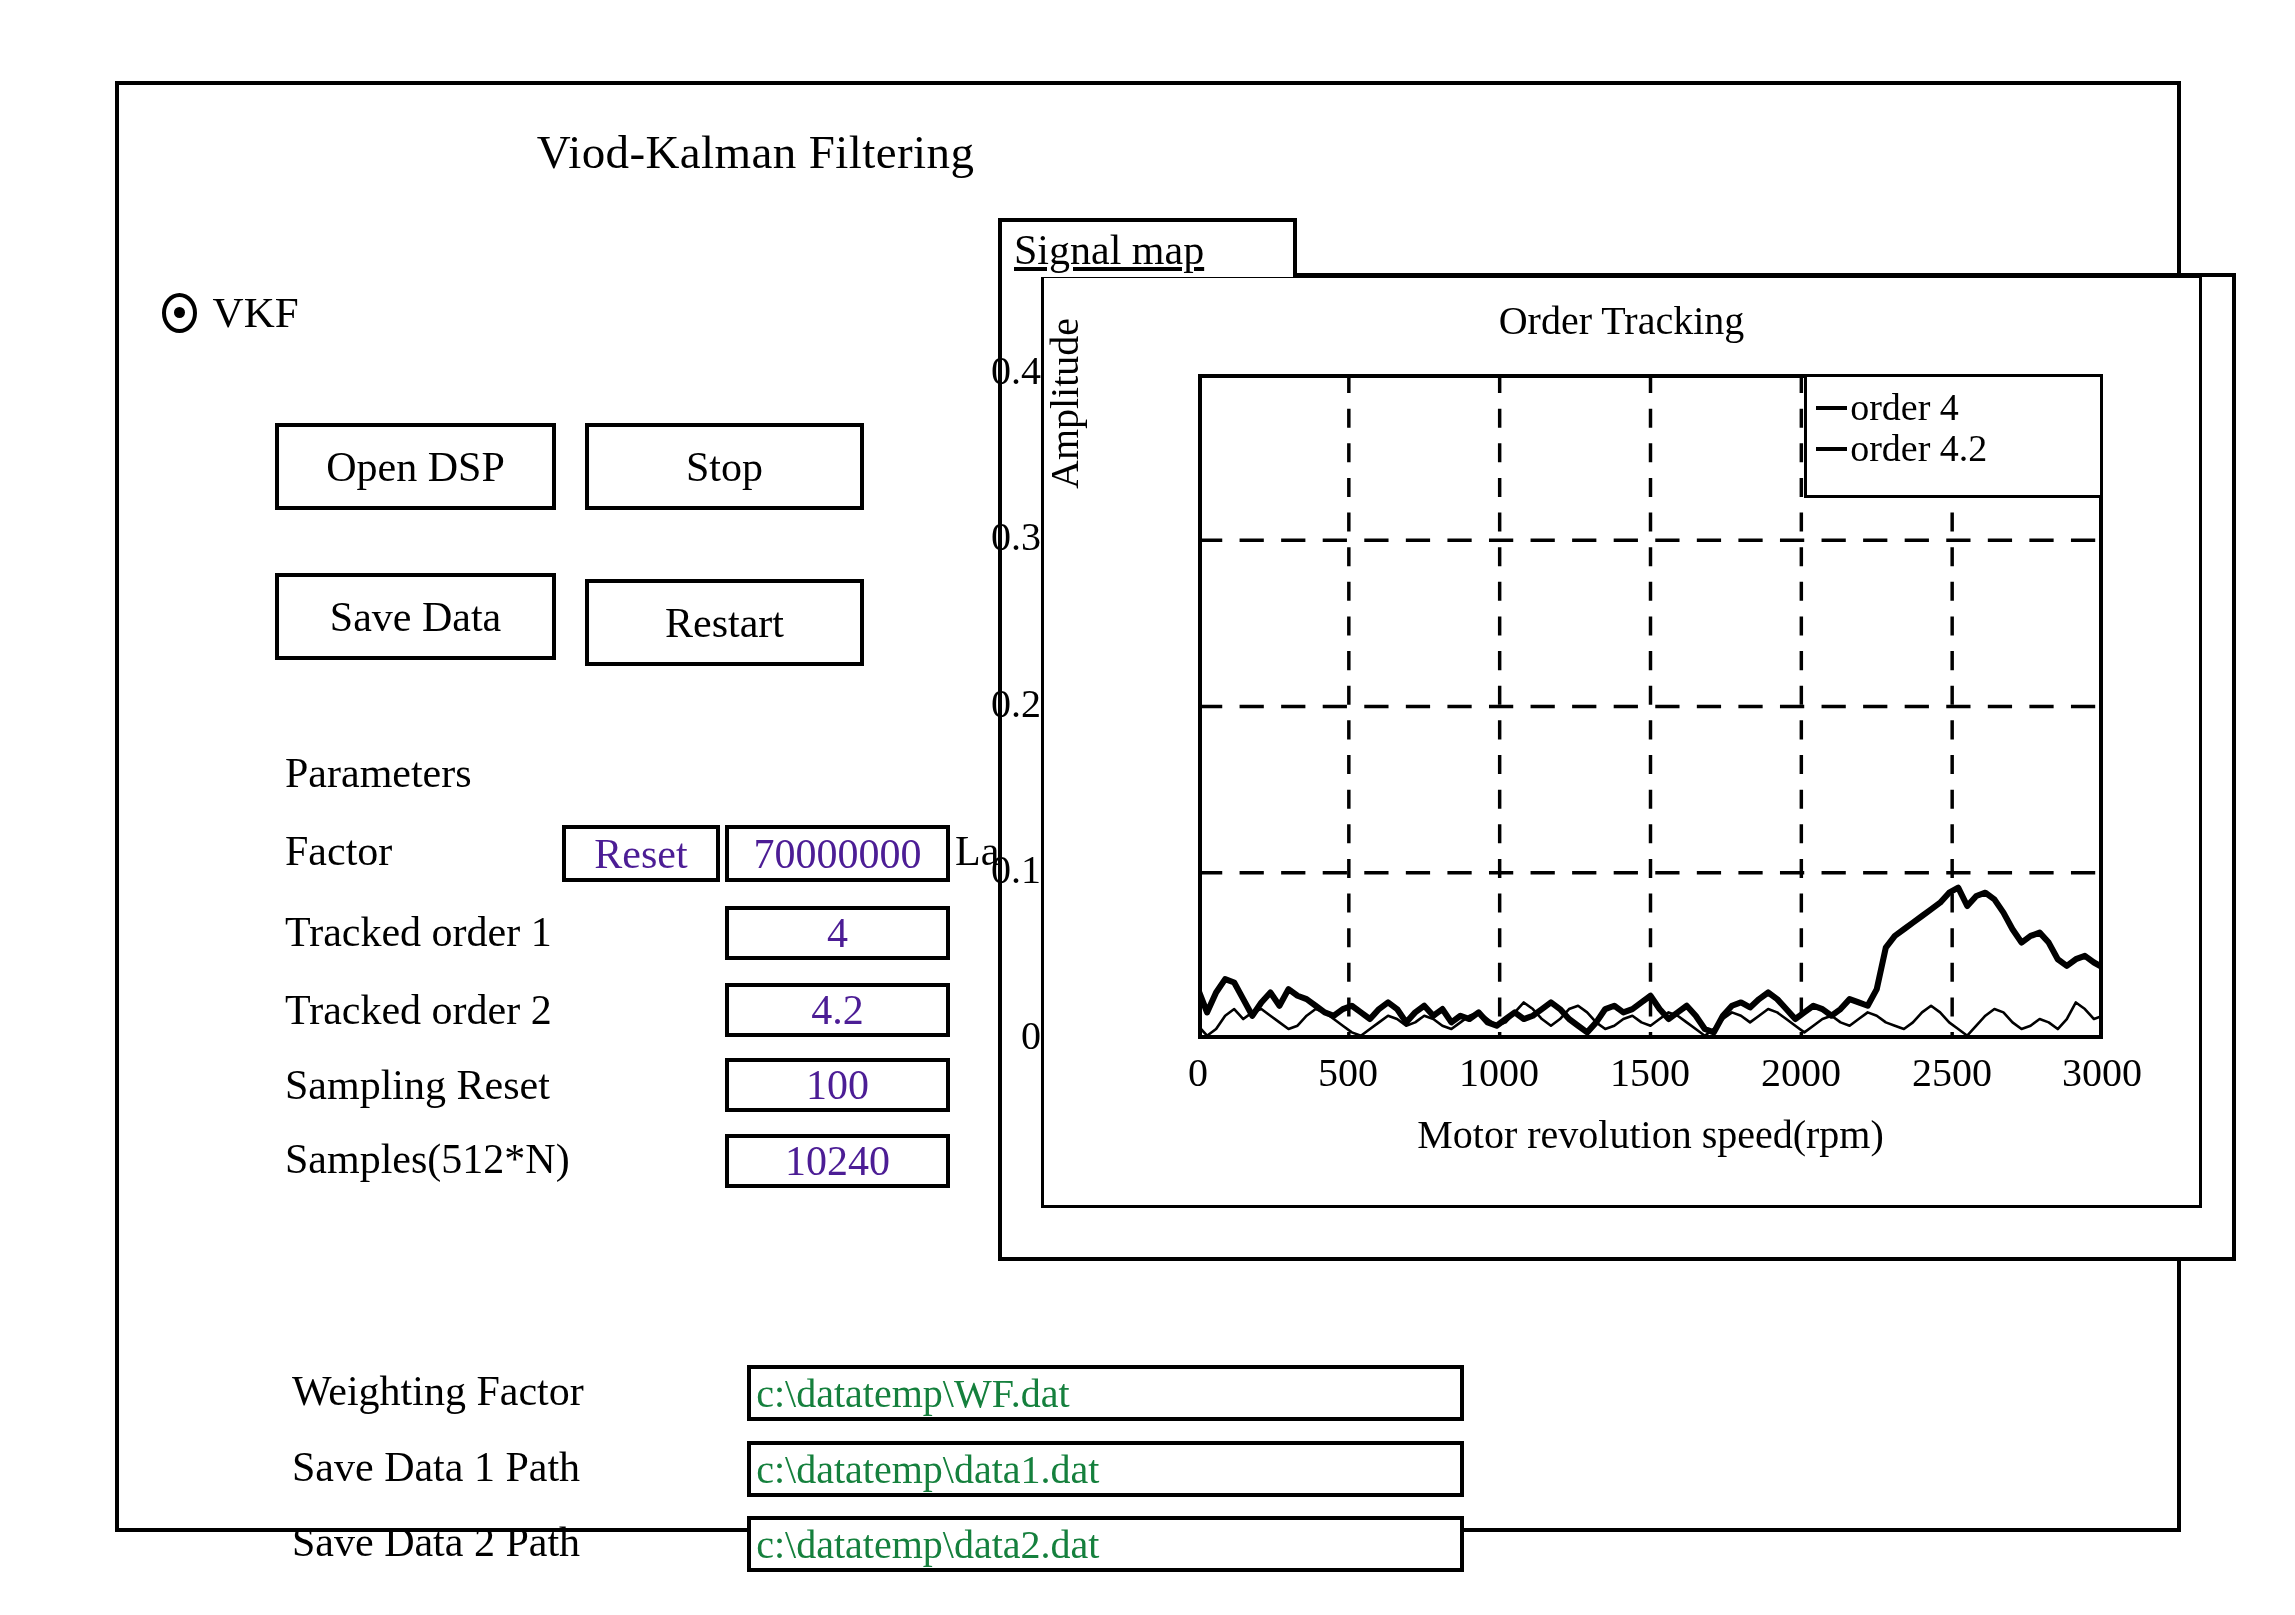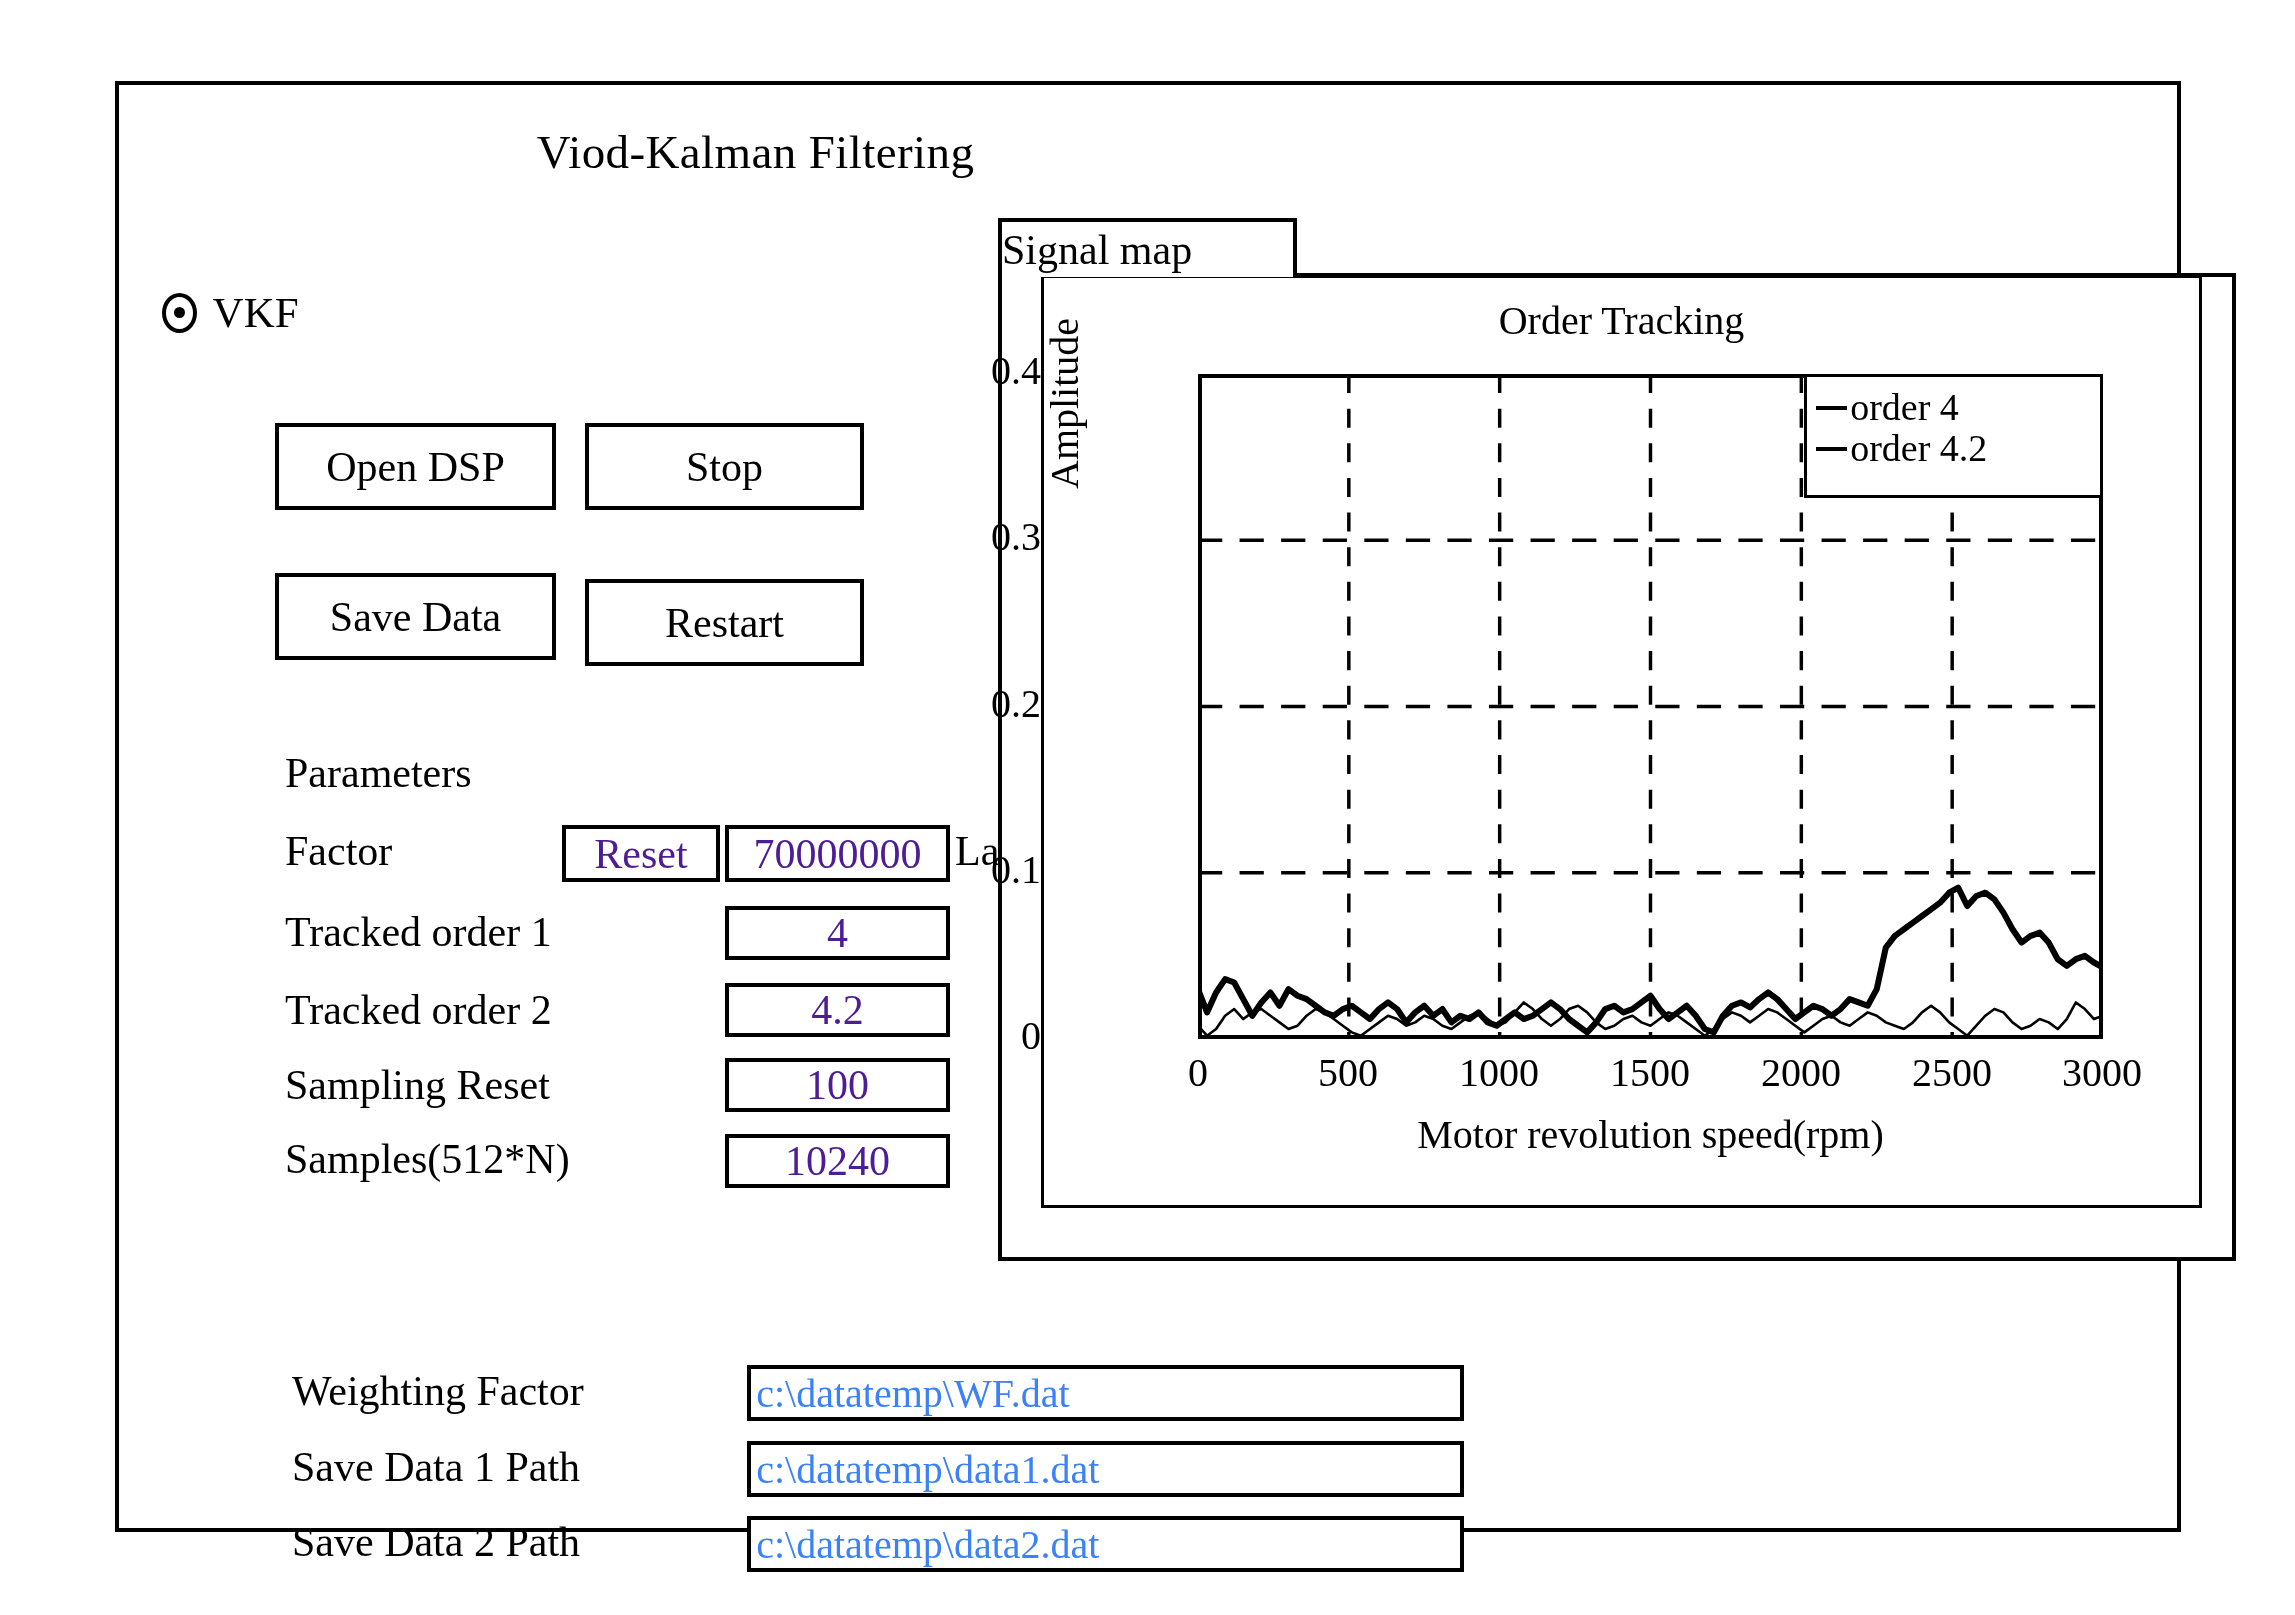--- a/index.html
+++ b/index.html
@@ -133,21 +133,21 @@
   .path-field {
     position: absolute;
     border: 4.3px solid #000;
     box-sizing: border-box;
     background: #fff;
     display: flex;
     align-items: center;
     justify-content: flex-start;
     font-size: 40px;
     font-family: "Liberation Serif", "DejaVu Serif", serif;
-    color: #3b82f6;
+    color: #15803d;
     padding-left: 5.2px;
     left: 628px;
     width: 717px;
     height: 56px;
   }
   #field-weighting-factor { top: 1280px; }
   #field-save-data-1-path { top: 1356px; }
   #field-save-data-2-path { top: 1431px; }
 
   
@@ -163,22 +163,24 @@
     left: 0;
     top: 0;
     width: 299px;
     height: 59px;
     border: 4.3px solid #000;
     border-bottom: none;
     box-sizing: border-box;
     background: #fff;
     display: flex;
     align-items: center;
+    padding-left: 12px;
     font-size: 42px;
     z-index: 3;
+    text-decoration: underline;
   }
   #signal-map-body {
     position: absolute;
     left: 0;
     top: 55px;
     width: 1238px;
     height: 988px;
     border: 4.3px solid #000;
     box-sizing: border-box;
     background: #fff;

